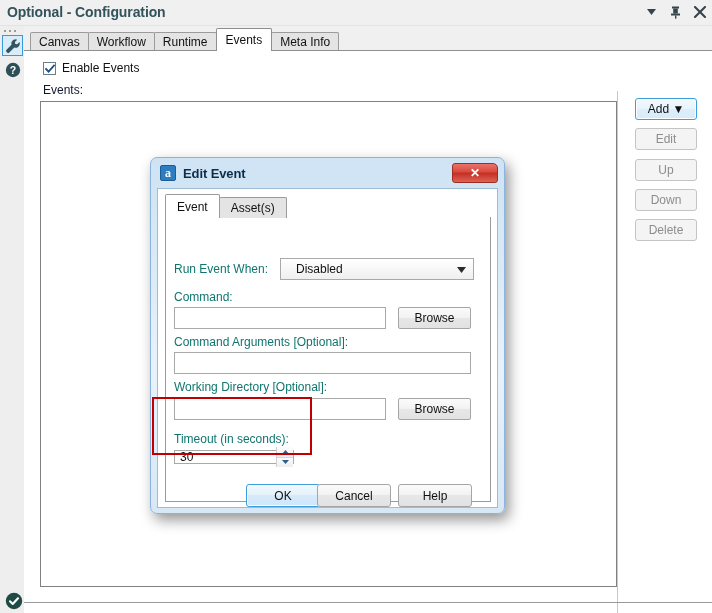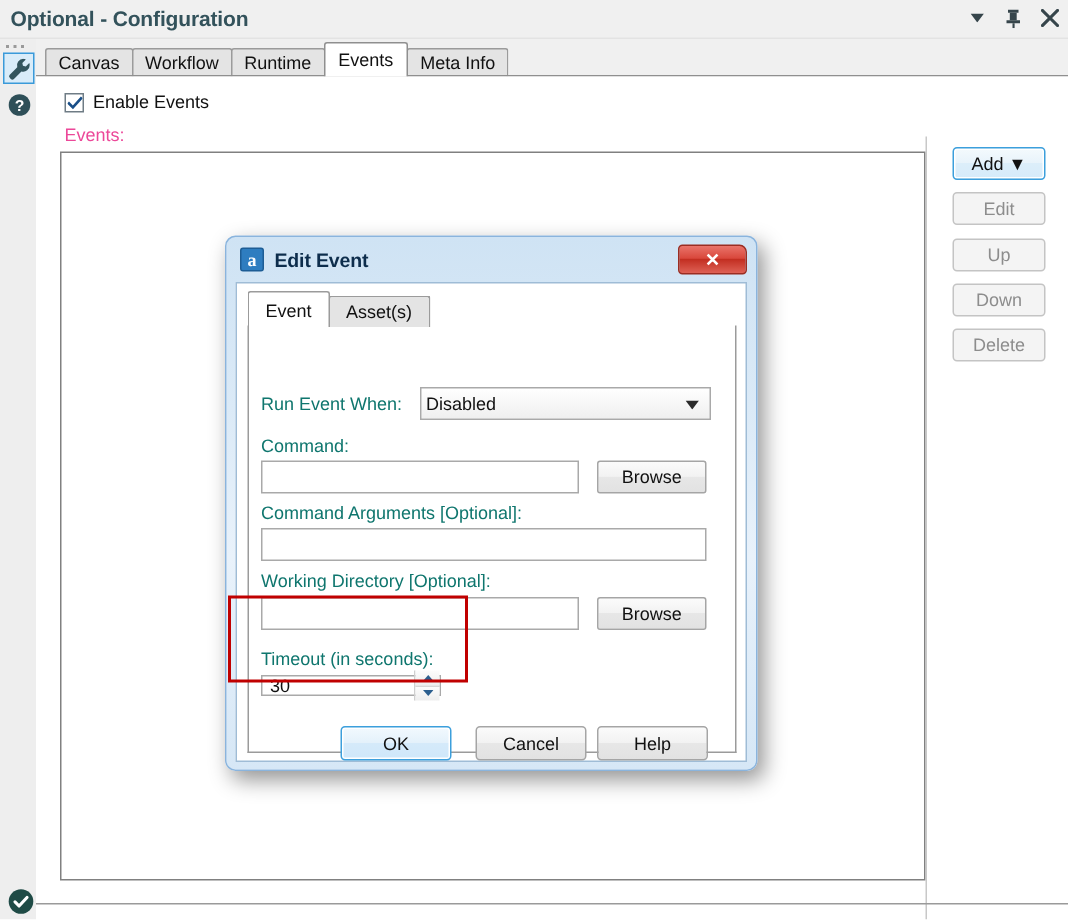--- a/index.html
+++ b/index.html
@@ -123,21 +123,21 @@
     width: 13px; height: 13px;
     border: 1px solid #6f7c85;
     background: #ffffff;
     position: relative;
   }
   .chkbox svg { position: absolute; left: 1px; top: 1px; }
   .chk-label { font-size: 12px; color: #111; }
 
   .events-label {
     position: absolute; left: 19px; top: 32px;
-    font-size: 12px; color: #ec4899;
+    font-size: 12px; color: #0f172a;
   }
 
   .listbox {
     position: absolute; left: 16px; top: 50px;
     width: 577px; height: 486px;
     background: #ffffff;
     border: 1px solid #808080;
   }
 
   .vsep {
@@ -272,21 +272,21 @@
     padding: 2px 4px;
     line-height: 16px;
     font-family: "Liberation Sans", sans-serif;
   }
   .combo {
     position: absolute;
     background: linear-gradient(to bottom, #ffffff 0%, #f6f6f6 55%, #efefef 100%);
     border: 1px solid #a9a9a9;
     font-size: 12px; color: #111;
     display: flex; align-items: center;
-    padding: 0 3px;
+    padding: 0 15px;
     cursor: pointer;
   }
   .combo .caret {
     position: absolute; right: 7px; top: 50%;
     transform: translateY(-50%);
   }
   .browsebtn {
     position: absolute;
     width: 73px; height: 22px;
     display: flex; align-items: center; justify-content: center;
@@ -487,21 +487,21 @@
               </svg>
           </span>
           <span class="spinbtn down">
             <svg width="7" height="4" viewBox="0 0 7 4">
                 <path d="M0 0 L7 0 L3.5 4 Z" fill="#2c5f8f"></path>
               </svg>
           </span>
         </span>
       </div>
 
-      <div class="dlgbtn focus" style="left:69px; top:295px;">OK</div>
+      <div class="dlgbtn focus" style="left:88px; top:295px;">OK</div>
       <div class="dlgbtn" style="left:159px; top:295px;">Cancel</div>
       <div class="dlgbtn" style="left:240px; top:295px;">Help</div>
     </div>
   </div>
 
   <div class="annot"></div>
 
 </div>
 
 </body></html>

